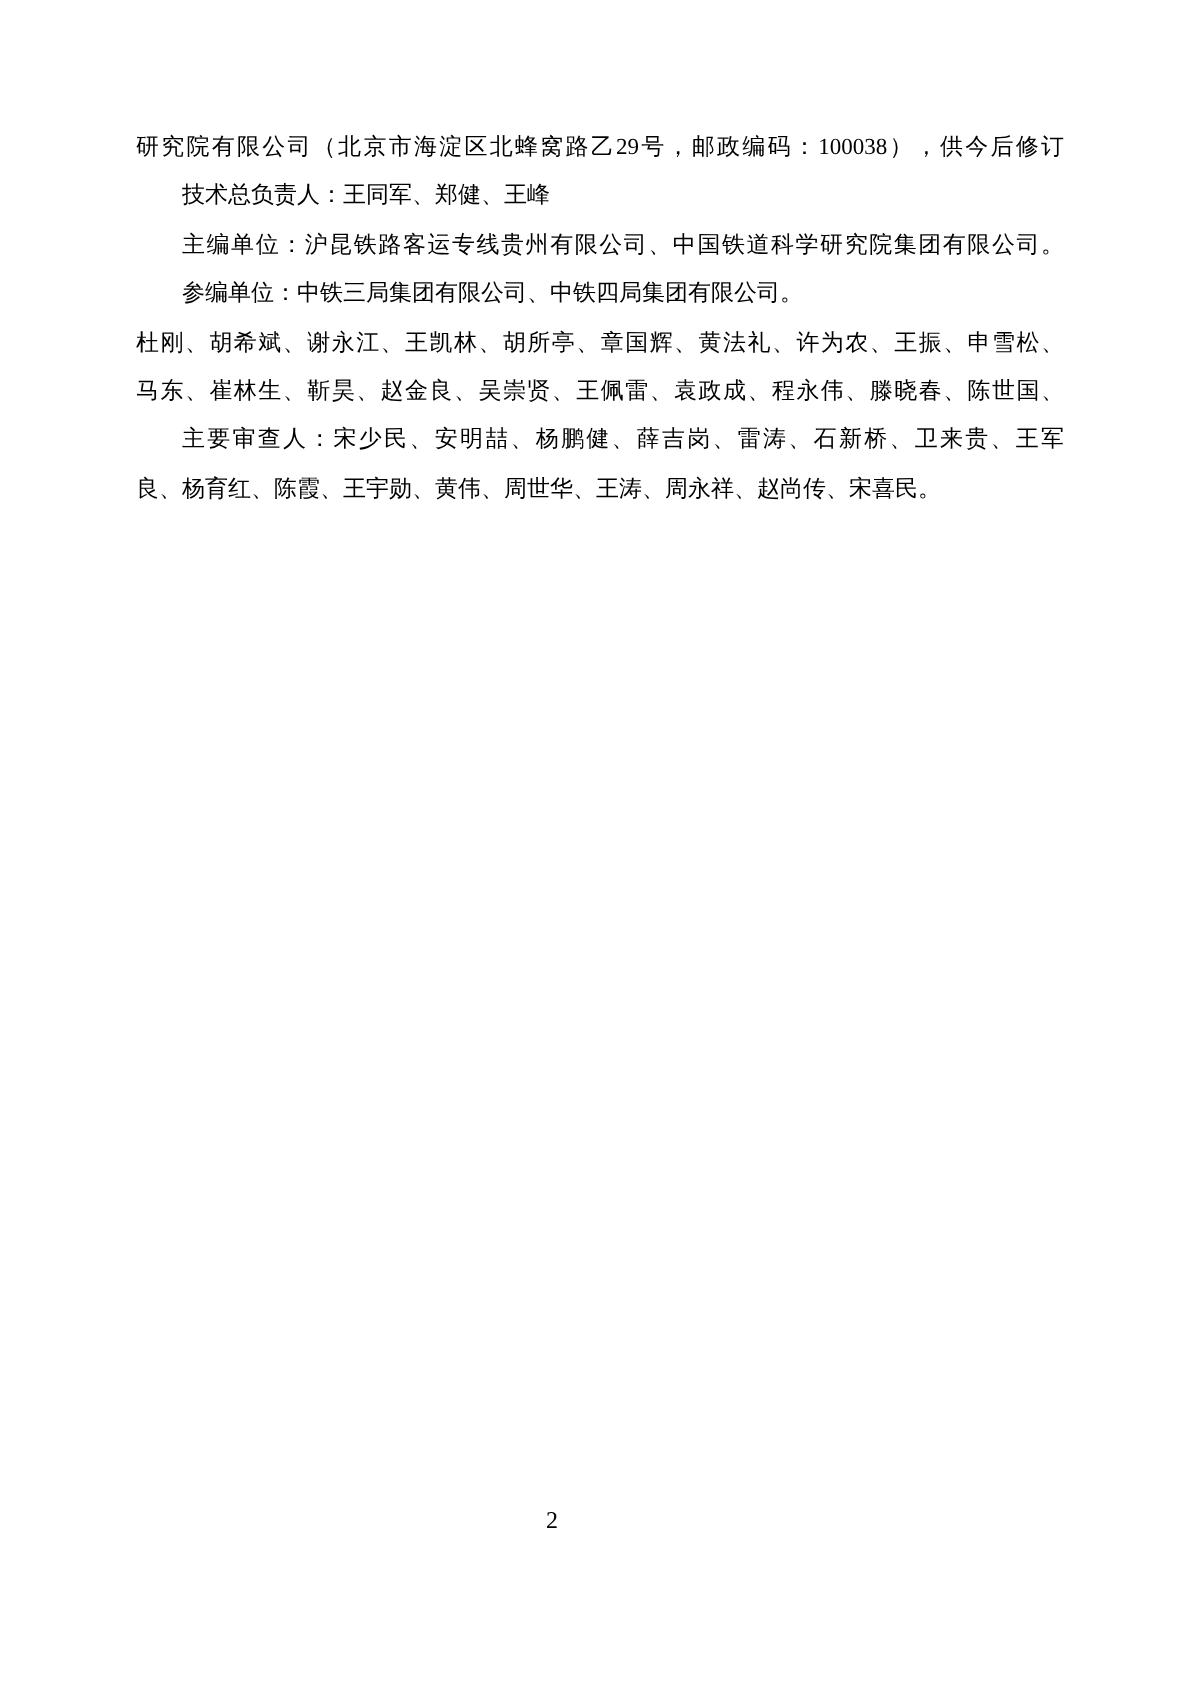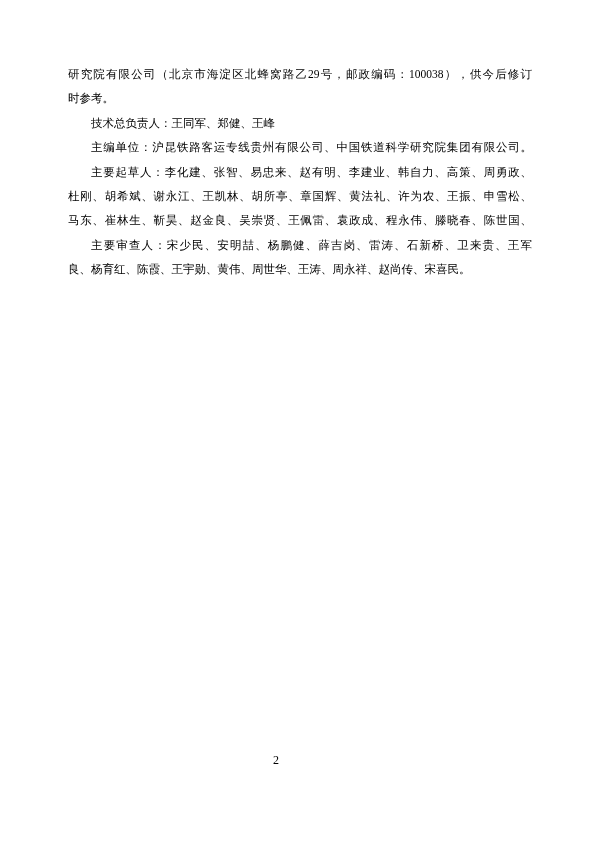--- a/index.html
+++ b/index.html
@@ -46,23 +46,22 @@
     line-height: 16px;
     color: #000000;
   }
 </style>
 </head>
 <body>
 
 <div class="page">
   <div class="content" id="content">
       <div class="line just">研究院有限公司（北京市海淀区北蜂窝路乙29号，邮政编码：100038），供今后修订</div>
-      <div class="line">时参考。</div>
       <div class="line indent">技术总负责人：王同军、郑健、王峰</div>
       <div class="line just indent">主编单位：沪昆铁路客运专线贵州有限公司、中国铁道科学研究院集团有限公司。</div>
-      <div class="line just indent">主要起草人：李化建、张智、易忠来、赵有明、李建业、韩自力、高策、周勇政、</div>
+      <div class="line indent">参编单位：中铁三局集团有限公司、中铁四局集团有限公司。</div>
       <div class="line just">杜刚、胡希斌、谢永江、王凯林、胡所亭、章国辉、黄法礼、许为农、王振、申雪松、</div>
       <div class="line just">马东、崔林生、靳昊、赵金良、吴崇贤、王佩雷、袁政成、程永伟、滕晓春、陈世国、</div>
       <div class="line just indent">主要审查人：宋少民、安明喆、杨鹏健、薛吉岗、雷涛、石新桥、卫来贵、王军</div>
       <div class="line">良、杨育红、陈霞、王宇勋、黄伟、周世华、王涛、周永祥、赵尚传、宋喜民。</div>
     </div>
   <div class="page-num">2</div>
 </div>
 
 </body></html>

